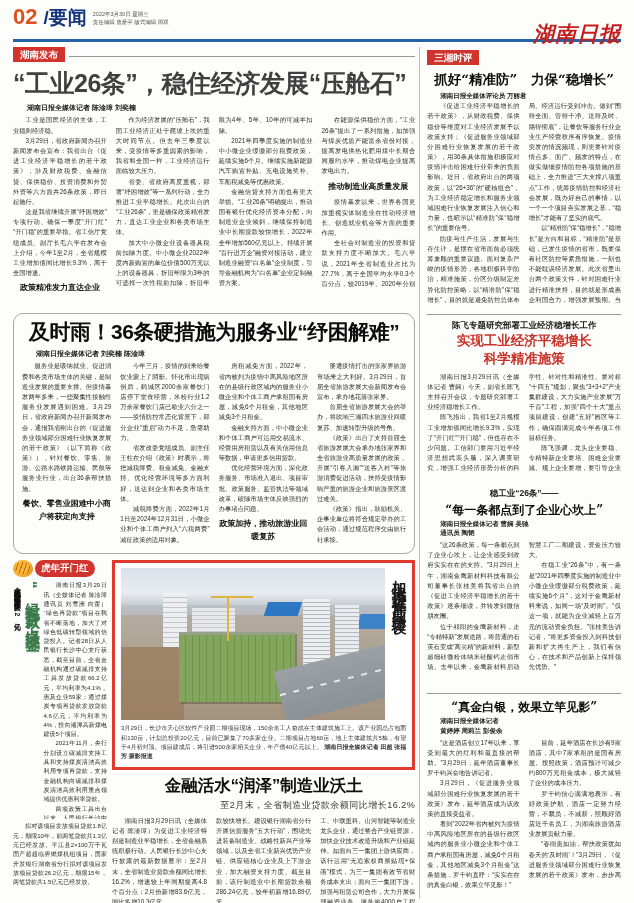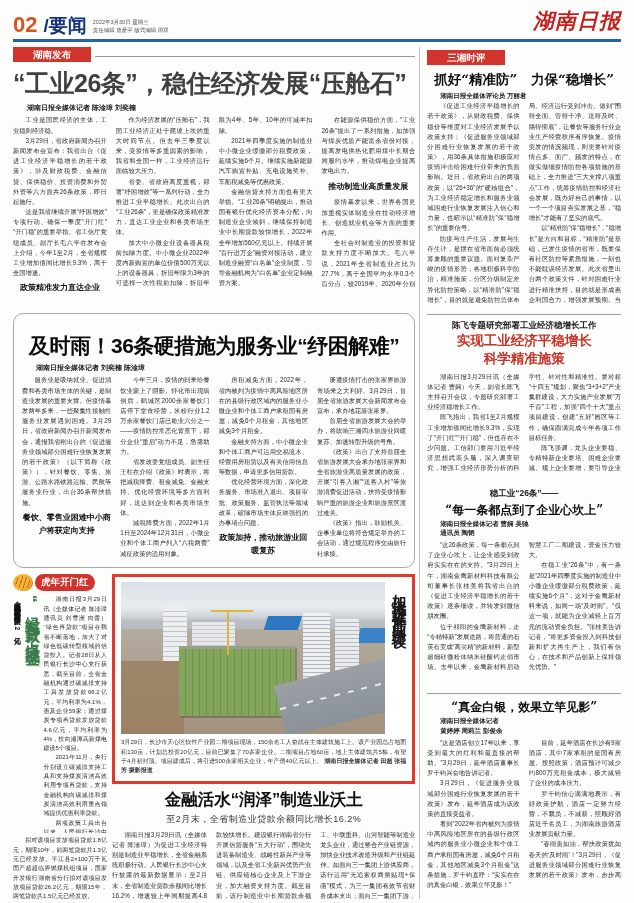--- a/index.html
+++ b/index.html
@@ -1,53 +1,53 @@
 <!DOCTYPE html>
 <html lang="zh"><head>
 <meta charset="utf-8">
 <style>
   * { margin:0; padding:0; box-sizing:border-box; }
   html,body { width:634px; height:903px; background:#fdfdfc; overflow:hidden;
     font-family:"Liberation Sans","DejaVu Sans",sans-serif; color:#222; }
   .page { width:634px; height:903px; padding:6px 13px 4px 13px; position:relative; }
 
   
-  .masthead { display:flex; justify-content:space-between; align-items:flex-end; height:30px; }
+  .masthead { display:flex; justify-content:space-between; align-items:flex-start; height:30px; }
   .mast-left { display:flex; align-items:flex-end; gap:6px; }
   .page-num { font-size:22px; font-weight:bold; color:#d9531e; line-height:1; }
   .section-name { font-size:19px; font-weight:bold; color:#16357c; line-height:1.05; }
   .mast-meta { font-size:5.5px; color:#555; line-height:1.5; padding-bottom:2px; }
   .paper-logo { font-family:"DejaVu Serif","Liberation Serif",serif; font-style:italic;
     font-weight:bold; font-size:21px; color:#c3201f; letter-spacing:1px; padding-bottom:1px;margin-top:14px; }
   .mast-rule { height:3px; background:#2563a8; margin-top:3px; }
 
   
   .content { display:flex; margin-top:5px; height:852px; }
   .main-col { width:405px; }
   .right-col { width:203px; border-left:1px solid #bfbfbf; padding-left:7px; margin-left:4px; }
 
   
   .badge { display:inline-block; background:#d0342c; color:#fff; font-weight:bold;
-    font-size:9.5px; padding:2px 20px; line-height:1.2; }
+    font-size:9.5px; padding:2px 7px; line-height:1.2; }
   .badge-row { display:flex; align-items:center; gap:4px; }
   .badge-row .tail { flex:1; height:1px; background:#999; margin-top:4px; }
   .byline { font-size:7px; font-weight:bold; color:#222; margin:3px 0 2px 0; text-indent:2em; }
   .bodycols { font-size:6.3px; line-height:1.62; text-align:justify; color:#2b2b2b;
     overflow:hidden; column-gap:9px; }
   .bodycols p { text-indent:2em; }
   .bodycols h5 { font-size:8px; text-align:center; margin:4px 0; color:#111; }
   .divider { border:none; border-top:1px solid #9a9a9a; margin:5px 0; }
 
   
   .lead-headline { font-size:25px; font-weight:bold; letter-spacing:-0.5px;
     margin:5px 0 2px 0; color:#404040; }
   .lead-body { column-count:4; height:193px; margin-top:2px; }
 
   
-  .service-box { border:1px solid #a8a8a8; border-radius:10px; padding:18px 8px 6px 8px; margin-top:5px; }
+  .service-box { border:1px solid #a8a8a8; border-radius:10px; padding:4px 8px 6px 8px; margin-top:5px; }
   .service-headline { font-size:21px; font-weight:bold; text-align:center; letter-spacing:-0.5px; color:#0c0c0c; }
   .service-body { column-count:4; height:186px; margin-top:2px; }
 
   
   .bottom-band { display:flex; margin-top:6px; height:346px; }
 
   
   .tiger-art { width:99px; padding-right:5px; }
   .tiger-badge-row { display:flex; align-items:center; gap:2px; margin-bottom:4px; }
   .tiger-icon { width:20px; height:17px; border-radius:50% 50% 46% 46%;
@@ -95,21 +95,21 @@
   .p-crane-v { position:absolute; left:40%; top:18%; width:2px; height:30%; background:#e0b63a; }
   .p-crane-h { position:absolute; left:34%; top:18%; width:16%; height:2px; background:#e0b63a; }
   .photo-vtitle { writing-mode:vertical-rl; font-size:14.5px; font-weight:bold; color:#1a1a1a;
     letter-spacing:4px; padding-left:5px; line-height:1.1; }
   .photo-caption { font-size:6px; line-height:1.55; text-align:justify; margin-top:4px; color:#333; }
   .photo-caption .credit { font-weight:bold; }
 
   
   .finance-art { margin-top:5px; }
   .finance-headline { font-size:16.5px; font-weight:bold; text-align:center; color:#0d0d0d; }
-  .finance-sub { font-size:9px; text-align:center; color:#3a3a3a; margin-top:2px; letter-spacing:0.5px; }
+  .finance-sub { font-size:9px; text-align:right; color:#3a3a3a; margin-top:2px; letter-spacing:0.5px; }
   .finance-body { column-count:3; height:118px; margin-top:4px; }
 
   
   .comment-headline { font-family:"DejaVu Serif","Liberation Serif",serif; font-size:13.5px;
     font-weight:bold; text-align:center; margin:6px 0 2px 0; color:#0c0c0c; }
   .comment-body { column-count:2; height:208px; }
   .kicker { font-size:8.5px; font-weight:bold; text-align:center; color:#222; margin-top:4px; }
   .red-headline { font-size:13.5px; font-weight:bold; color:#c7342a; text-align:center; line-height:1.35; }
   .chenfei-body { column-count:2; height:112px; margin-top:3px; }
   .serif-headline { font-family:"DejaVu Serif","Liberation Serif",serif; font-size:12px;

